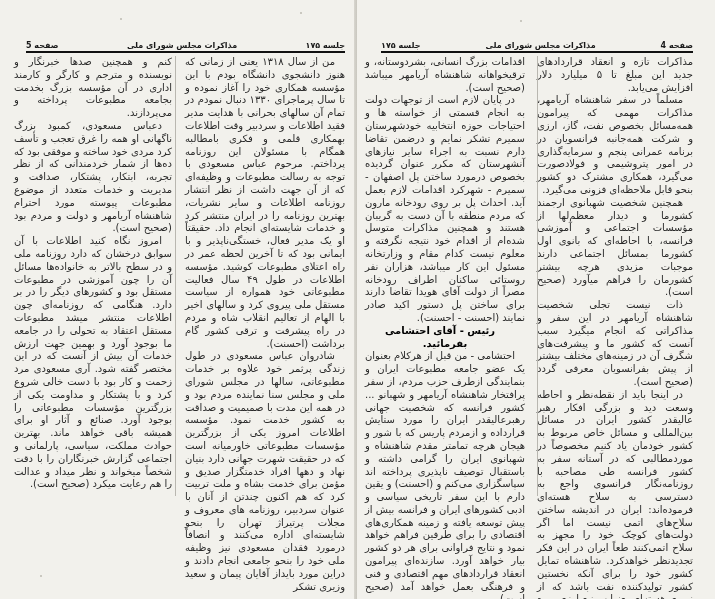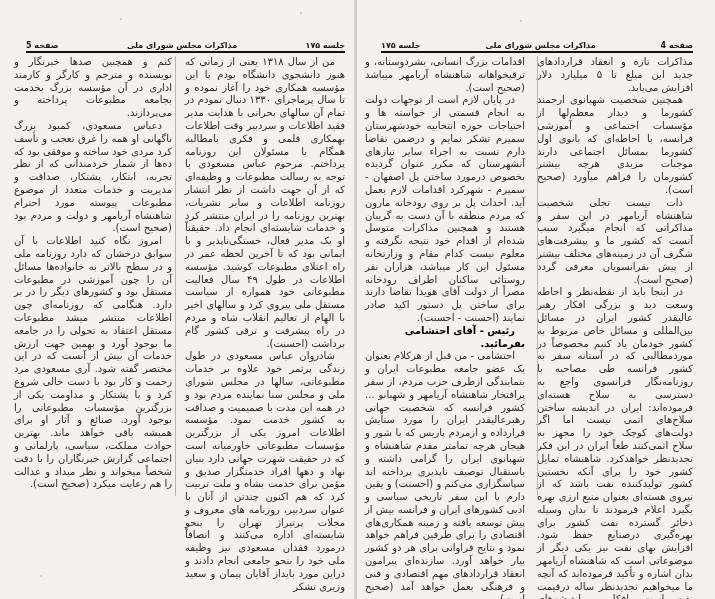--- a/index.html
+++ b/index.html
@@ -16,21 +16,21 @@
   .page.left .rule{left:26px;right:12px;}
   .page.right .rule{left:24px;right:22px;}
   .col{position:absolute;top:56px;direction:rtl;text-align:justify;font-size:10px;line-height:12.8px;color:#2a2a2a;}
   .page.left .col.c1{right:12px;width:160px;}
   .page.left .col.c2{right:185px;width:158px;}
   .page.right .col.c1{right:22px;width:156px;padding-left:28px;}
   .page.right .col.c2{right:190px;width:160px;}
   .col p{margin:0 0 0 0;text-indent:10px;}
   .col p.noind{text-indent:0;}
   .bold{font-weight:bold;color:#000;}
-  .centered{text-align:right;text-indent:0;}
+  .centered{text-align:center;text-indent:0;}
   .colrule{position:absolute;top:56px;width:1px;height:440px;background:#b9b7b0;}
   .page.left .colrule{left:175px;}
   .page.right .colrule{left:180px;}
   .speck{position:absolute;width:2px;height:2px;background:#bdbab2;border-radius:1px;}
 </style>
 </head>
 <body>
 
 <div class="spread">
 
@@ -59,20 +59,21 @@
   <div class="page right">
     <div class="header">
       <span>صفحه 4</span>
       <span>مذاکرات مجلس شورای ملی</span>
       <span>جلسه ۱۷۵</span>
     </div>
     <div class="rule"></div>
 
     <div class="col c1">
       <p class="noind">مذاکرات تازه و انعقاد قراردادهای جدید این مبلغ تا ۵ میلیارد دلار افزایش می‌یابد.</p>
+      <p>مسلماً در سفر شاهنشاه آریامهر، مذاکرات مهمی که پیرامون همه‌مسائل بخصوص نفت، گاز، ارزی و شرکت همه‌جانبه فرانسویان در برنامه عمرانی پنجم و سرمایه‌گذاری در امور پتروشیمی و فولادصورت می‌گیرد، همکاری مشترک دو کشور بنحو قابل ملاحظه‌ای فزونی می‌گیرد.</p>
       <p>همچنین شخصیت شهبانوی ارجمند کشورما و دیدار معظم‌لها از مؤسسات اجتماعی و آموزشی فرانسه، با احاطه‌ای که بانوی اول کشورما بمسائل اجتماعی دارند موجبات مزیدی هرچه بیشتر کشورمان را فراهم میآورد (صحیح است).</p>
       <p>ذات نیست تجلی شخصیت شاهنشاه آریامهر در این سفر و مذاکراتی که انجام میگیرد سبب آنست که کشور ما و پیشرفت‌های شگرف آن در زمینه‌های مختلف بیشتر از پیش بفرانسویان معرفی گردد (صحیح است).</p>
       <p>در اینجا باید از نقطه‌نظر و احاطه وسعت دید و بزرگی افکار رهبر عالیقدر کشور ایران در مسائل بین‌المللی و مسائل خاص مربوط به کشور خودمان یاد کنیم مخصوصاً در موردمطالبی که در آستانه سفر به کشور فرانسه طی مصاحبه با روزنامه‌نگار فرانسوی واجع به دسترسی به سلاح هسته‌ای فرموده‌اند: ایران در اندیشه ساختن سلاح‌های اتمی نیست اما اگر دولت‌های کوچک خود را مجهز به سلاح اتمی‌کنند طعاً ایران در این فکر تجدیدنظر خواهدکرد. شاهنشاه تمایل کشور خود را برای آنکه نخستین کشور تولیدکننده نفت باشد که از نیروی هسته‌ای بعنوان منبع ارزی بهره بگیرد اعلام فرمودند تا بدان وسیله ذخائر گسترده نفت کشور برای بهره‌گیری درصنایع حفظ شود. افزایش بهای نفت نیز یکی دیگر از موضوعاتی است که شاهنشاه آریامهر بدان اشاره و تأکید فرموده‌اند که آنچه ما میخواهیم تجدیدنظر ساله درقیمت نفت است. افکار و اندیشه‌های شاهنشاه آریامهر همیشه امیدبخش و شادی‌آفرین برای ملت ایران بوده و افکار عمومی مردم همه‌گاه پشتیبان</p>
     </div>
     <div class="colrule"></div>
     <div class="col c2">
       <p class="noind">اقدامات بزرگ انسانی، بشردوستانه، و ترقیخواهانه شاهنشاه آریامهر میباشد (صحیح است).</p>
       <p>در پایان لازم است از توجهات دولت به انجام قسمتی از خواسته ها و احتیاجات حوزه انتخابیه خودشهرستان سمیرم تشکر نمایم و درضمن تقاضا دارم نسبت به اجراء سایر نیازهای آنشهرستان که مکرر عنوان گردیده بخصوص درمورد ساختن پل اصفهان - سمیرم - شهرکرد اقدامات لازم بعمل آید. احداث پل بر روی رودخانه مارون که مردم منطقه با آن دست به گریبان هستند و همچنین مذاکرات متوسل شده‌ام از اقدام خود نتیجه نگرفته و معلوم نیست کدام مقام و وزارتخانه مسئول این کار میباشد، هزاران نفر روستائی ساکنان اطراف رودخانه مصراً از دولت آقای هویدا تقاضا دارند برای ساختن پل دستور اکید صادر نمایند (احسنت - احسنت).</p>
       <p class="centered bold">رئیس - آقای احتشامی بفرمائید.</p>
       <p>احتشامی - من قبل از هرکلام بعنوان یک عضو جامعه مطبوعات ایران و بنمایندگی ازطرف حزب مردم، از سفر پرافتخار شاهنشاه آریامهر و شهبانو ... کشور فرانسه که شخصیت جهانی رهبرعالیقدر ایران را مورد ستایش قرارداده و ازمردم پاریس که با شور و هیجان هرچه تمامتر مقدم شاهنشاه و شهبانوی ایران را گرامی داشته و باستقبال توصیف ناپذیری پرداخته اند سپاسگزاری می‌کنم و (احسنت) و یقین دارم با این سفر تاریخی سیاسی و ادبی کشورهای ایران و فرانسه بیش از پیش توسعه یافته و زمینه همکاری‌های اقتصادی را برای طرفین فراهم خواهد نمود و نتایج فراوانی برای هر دو کشور بیار خواهد آورد. سازنده‌ای پیرامون انعقاد قراردادهای مهم اقتصادی و فنی و فرهنگی بعمل خواهد آمد (صحیح است).</p>

